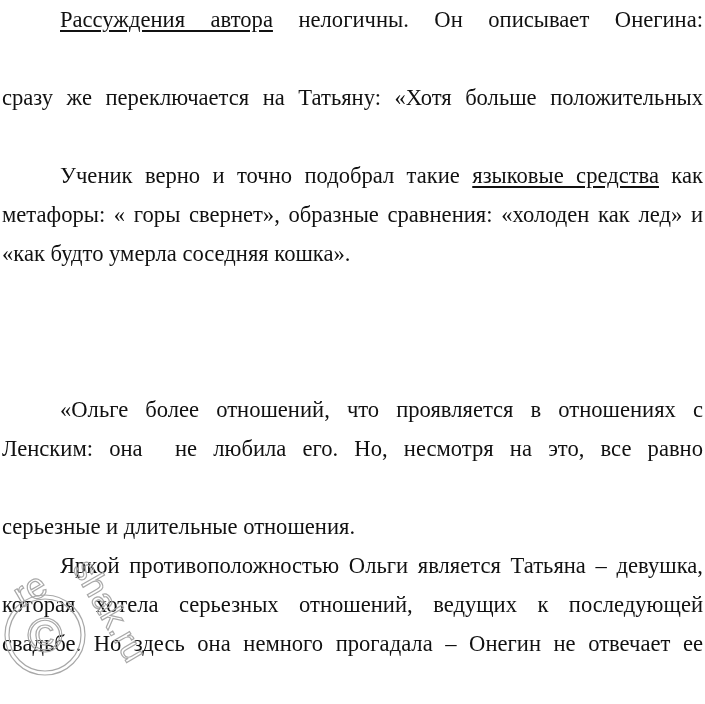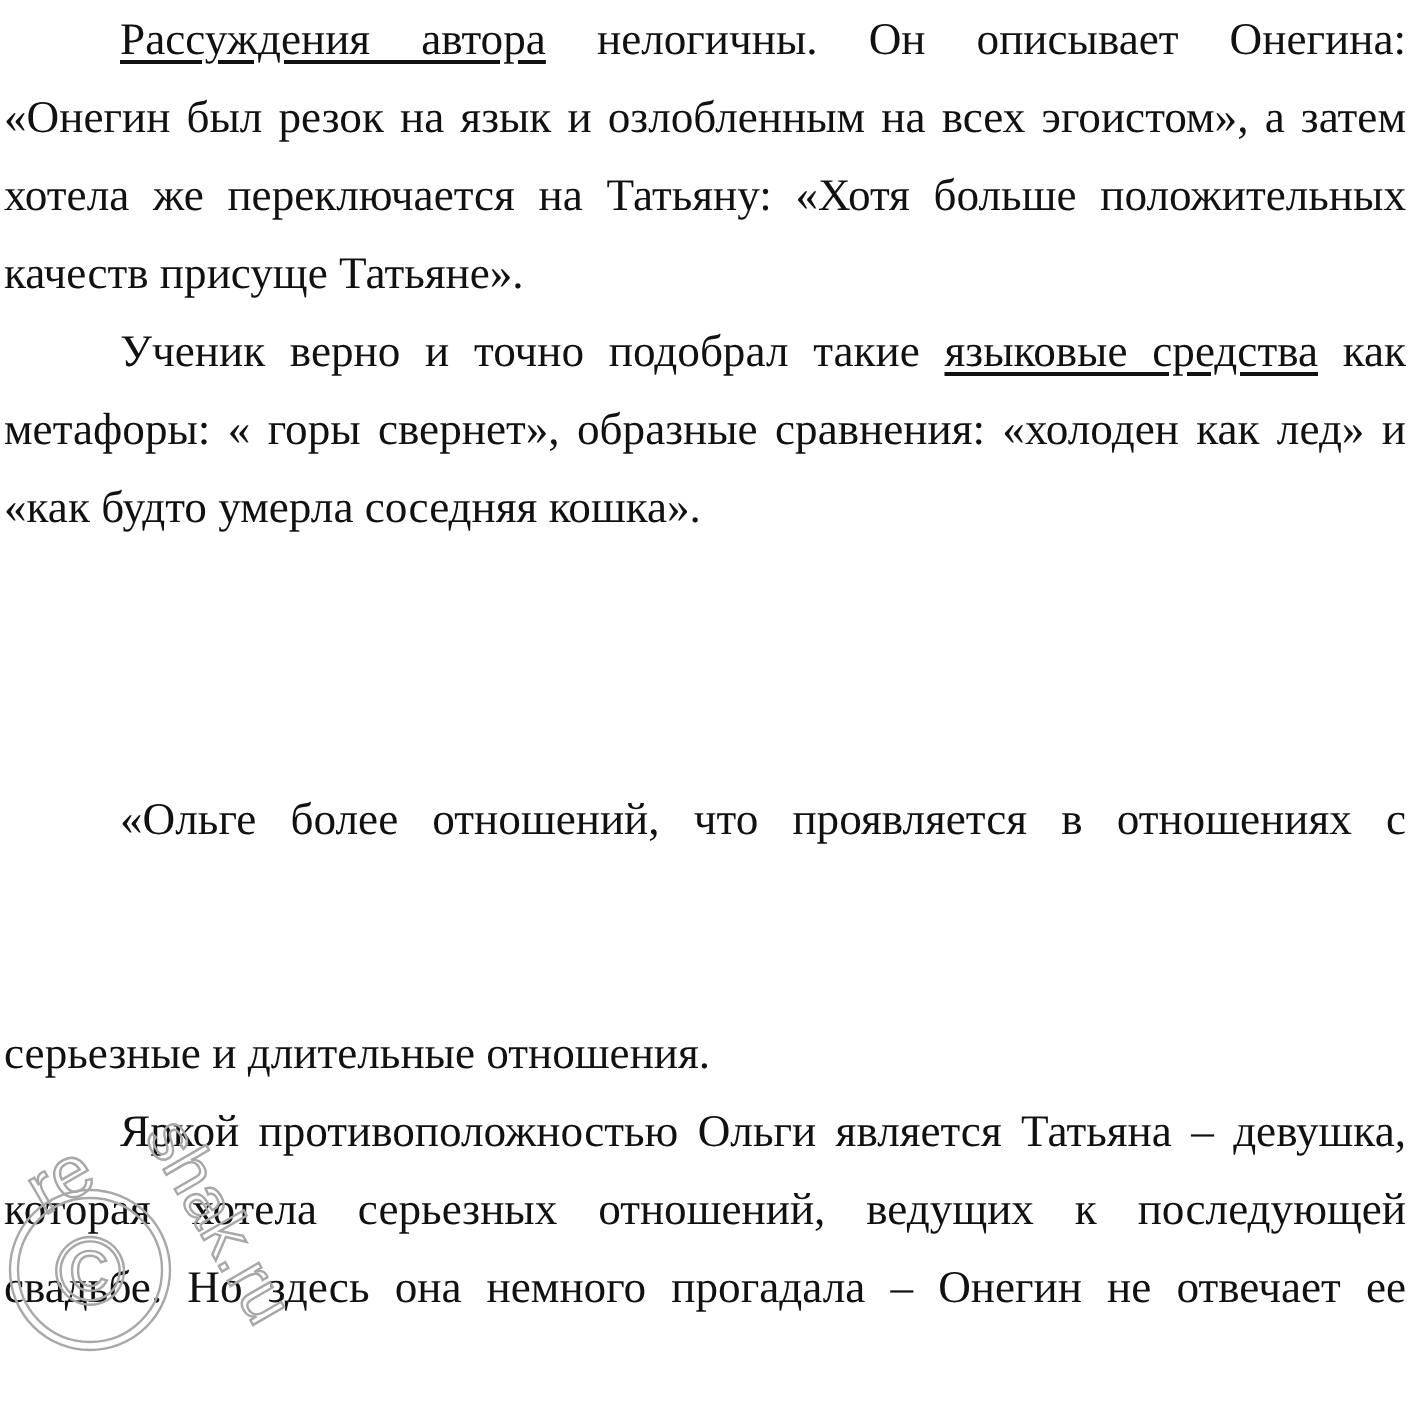--- a/index.html
+++ b/index.html
@@ -16,30 +16,29 @@
   .watermark {
     position: absolute; left: 0; top: 540px; width: 200px; height: 164px; pointer-events: none;
   }
 </style>
 </head>
 <body>
 
 <div class="page">
 
   <div class="line just indent" style="top:0px"><span class="u">Рассуждения автора</span><span> нелогичны. Он описывает Онегина:</span></div>
-  <div class="line just" style="top:39px"><span>«Онегин был резок на язык и озлобленным на всех эгоистом», а затем</span></div>
-  <div class="line just" style="top:78px"><span>хотела же переключается на Татьяну: «Хотя больше положительных</span></div>
-  <div class="line" style="top:117px"><span>качеств присуще Татьяне».</span></div>
+  <div class="line just" style="top:78px"><span>сразу же переключается на Татьяну: «Хотя больше положительных</span></div>
 
   <div class="line just" style="top:195px"><span>метафоры: « горы свернет», образные сравнения: «холоден как лед» и</span></div>
   <div class="line just indent" style="top:156px"><span>Ученик верно и точно подобрал такие </span><span class="u">языковые средства</span><span> как</span></div>
   <div class="line" style="top:234px"><span>«как будто умерла соседняя кошка».</span></div>
 
 
   <div class="line just indent" style="top:390px"><span>«Ольге более отношений, что проявляется в отношениях с</span></div>
+  <div class="line just" style="top:429px; white-space: pre;"><span>Ленским: она  не любила его. Но, несмотря на это, все равно</span></div>
   <div class="line just indent" style="top:546px"><span>Яркой противоположностью Ольги является Татьяна – девушка,</span></div>
 
   <div class="line" style="top:507px"><span>серьезные и длительные отношения.</span></div>
   <div class="line just" style="top:585px"><span>которая хотела серьезных отношений, ведущих к последующей</span></div>
   <div class="line just" style="top:624px"><span>свадьбе. Но здесь она немного прогадала – Онегин не отвечает ее</span></div>
 </div>
 
 <svg class="watermark" viewBox="0 0 200 164">
   <g>
     <circle cx="45" cy="95" r="40" fill="none" stroke="#a8a8a8" stroke-width="1.2"></circle>

